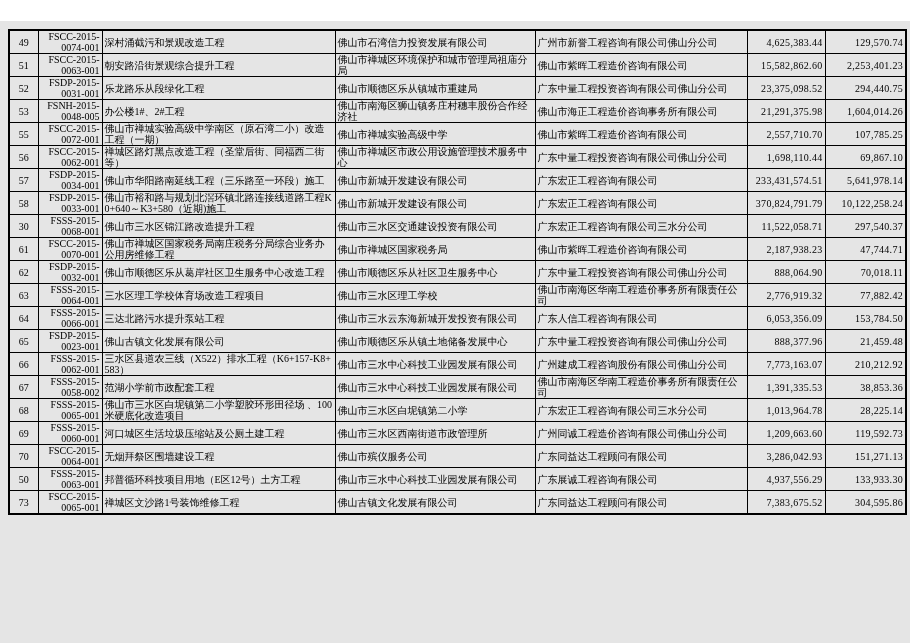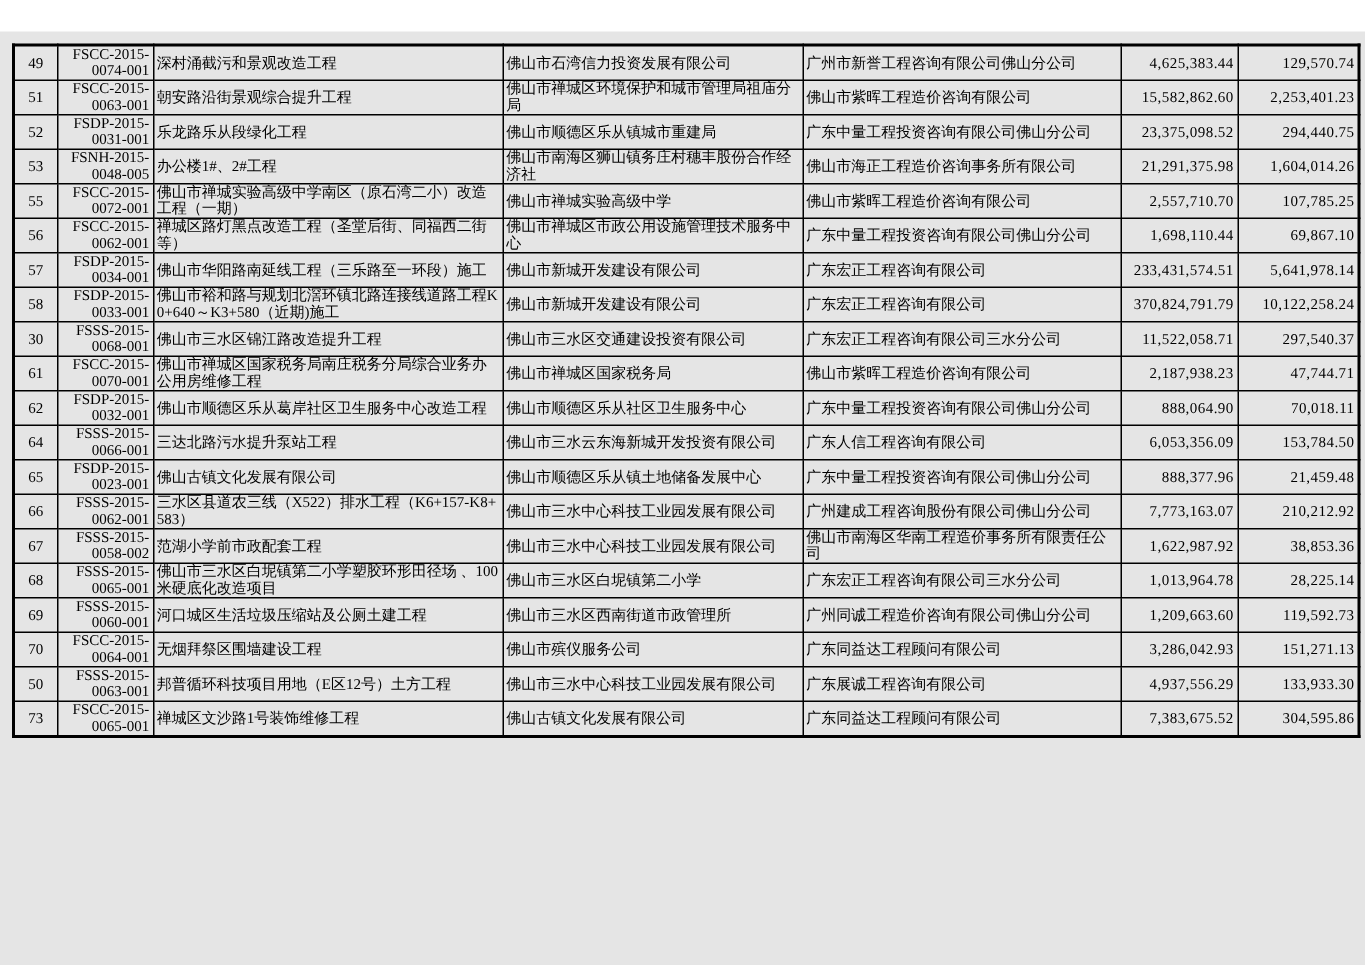--- a/index.html
+++ b/index.html
@@ -188,20 +188,30 @@
           <td class="c-no">62</td>
           <td class="c-code">FSDP-2015-
 0032-001</td>
           <td class="c-project">佛山市顺德区乐从葛岸社区卫生服务中心改造工程</td>
           <td class="c-owner">佛山市顺德区乐从社区卫生服务中心</td>
           <td class="c-consultant">广东中量工程投资咨询有限公司佛山分公司</td>
           <td class="c-amt">888,064.90</td>
           <td class="c-amt">70,018.11</td>
         </tr>
         <tr>
+          <td class="c-no">63</td>
+          <td class="c-code">FSSS-2015-
+0064-001</td>
+          <td class="c-project">三水区理工学校体育场改造工程项目</td>
+          <td class="c-owner">佛山市三水区理工学校</td>
+          <td class="c-consultant">佛山市南海区华南工程造价事务所有限责任公司</td>
+          <td class="c-amt">2,776,919.32</td>
+          <td class="c-amt">77,882.42</td>
+        </tr>
+        <tr>
           <td class="c-no">64</td>
           <td class="c-code">FSSS-2015-
 0066-001</td>
           <td class="c-project">三达北路污水提升泵站工程</td>
           <td class="c-owner">佛山市三水云东海新城开发投资有限公司</td>
           <td class="c-consultant">广东人信工程咨询有限公司</td>
           <td class="c-amt">6,053,356.09</td>
           <td class="c-amt">153,784.50</td>
         </tr>
         <tr>
@@ -224,21 +234,21 @@
           <td class="c-amt">7,773,163.07</td>
           <td class="c-amt">210,212.92</td>
         </tr>
         <tr>
           <td class="c-no">67</td>
           <td class="c-code">FSSS-2015-
 0058-002</td>
           <td class="c-project">范湖小学前市政配套工程</td>
           <td class="c-owner">佛山市三水中心科技工业园发展有限公司</td>
           <td class="c-consultant">佛山市南海区华南工程造价事务所有限责任公司</td>
-          <td class="c-amt">1,622,987.92</td>
+          <td class="c-amt">1,391,335.53</td>
           <td class="c-amt">38,853.36</td>
         </tr>
         <tr>
           <td class="c-no">68</td>
           <td class="c-code">FSSS-2015-
 0065-001</td>
           <td class="c-project">佛山市三水区白坭镇第二小学塑胶环形田径场 、100米硬底化改造项目</td>
           <td class="c-owner">佛山市三水区白坭镇第二小学</td>
           <td class="c-consultant">广东宏正工程咨询有限公司三水分公司</td>
           <td class="c-amt">1,013,964.78</td>

